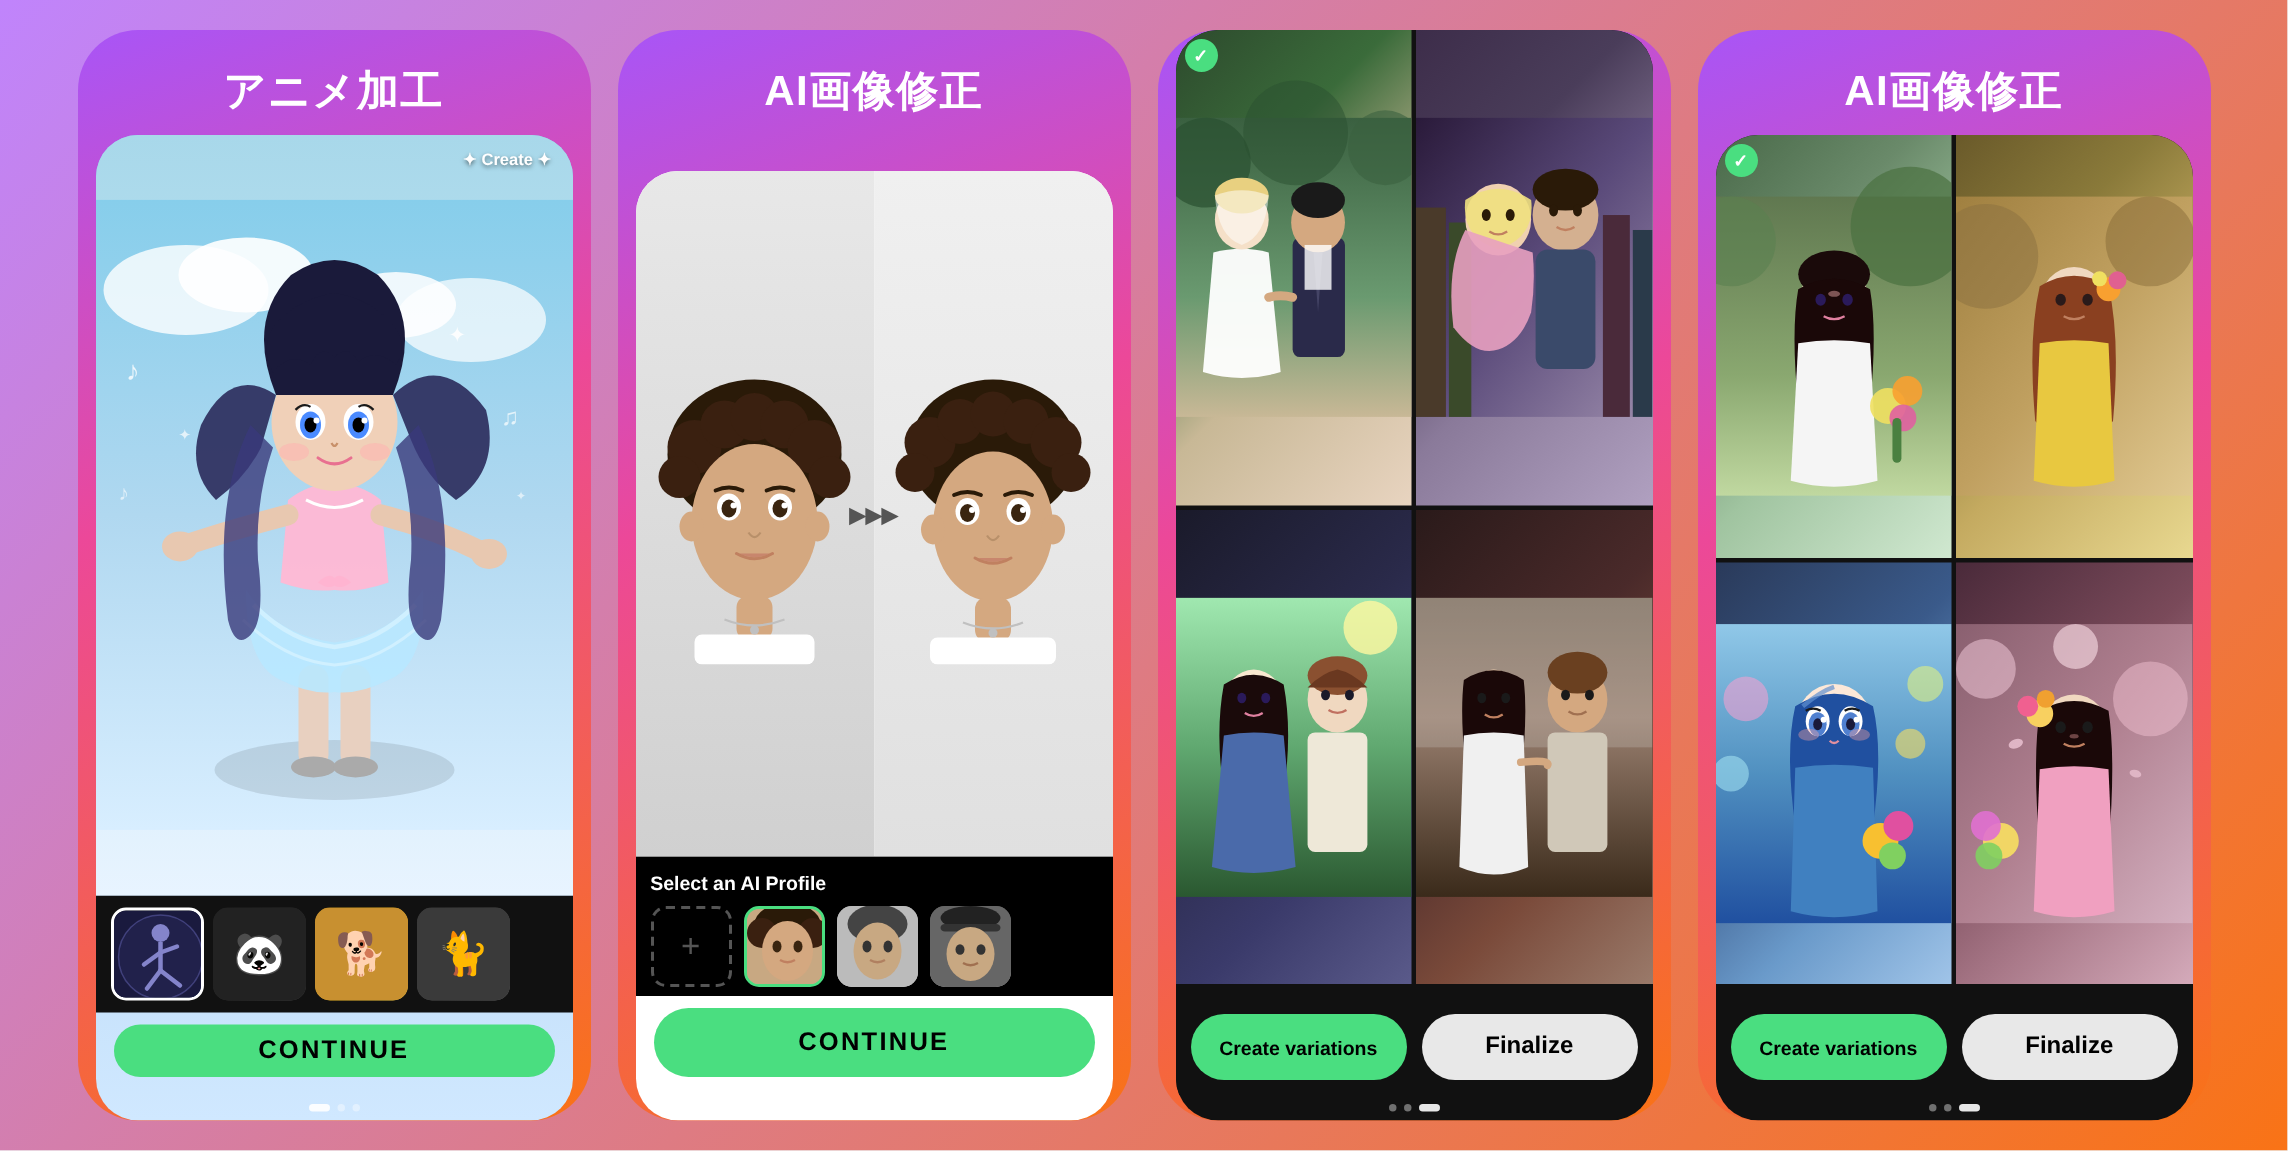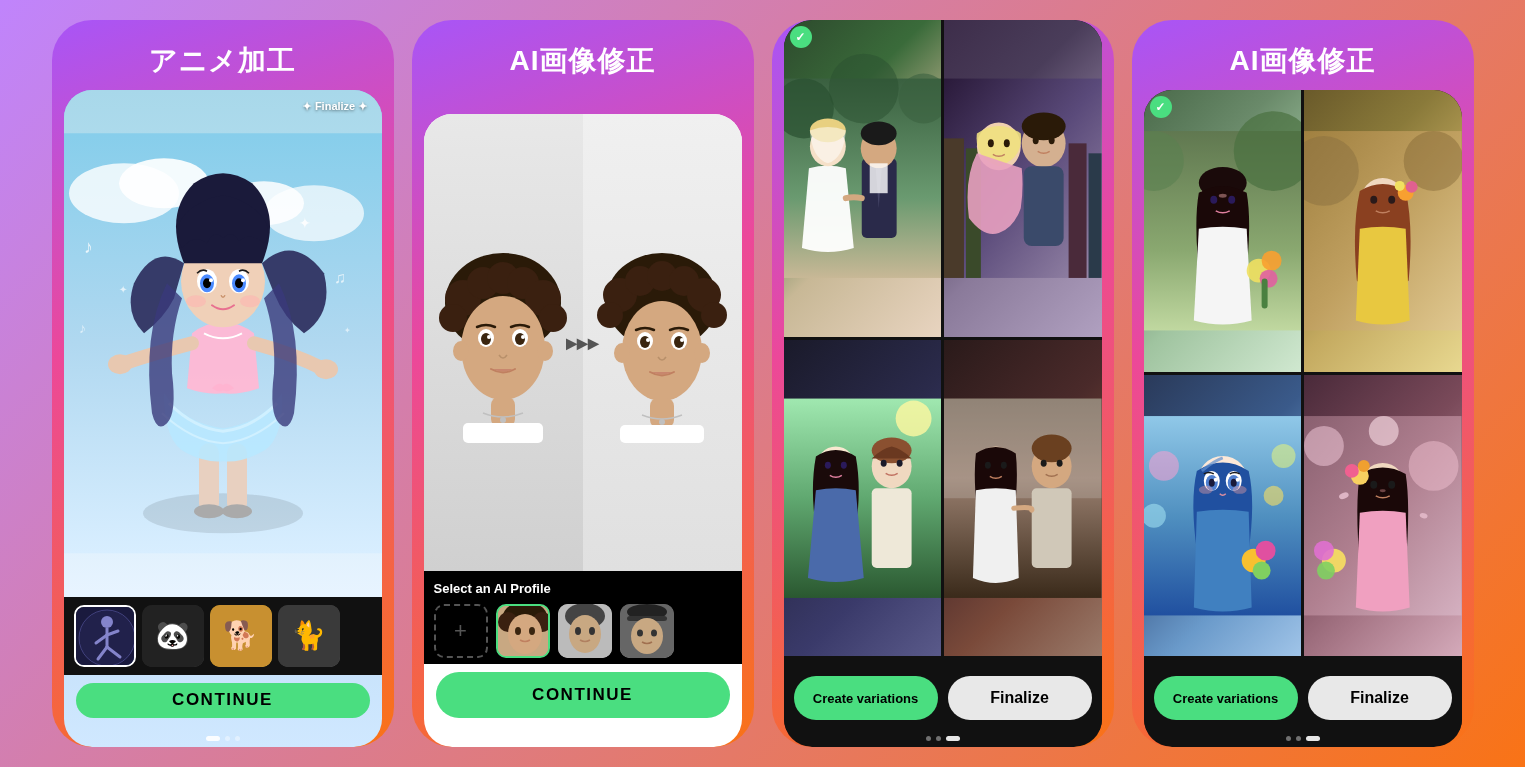--- a/index.html
+++ b/index.html
@@ -441,21 +441,21 @@
 
           <ellipse cx="132" cy="168" rx="10" ry="6" fill="#ffb0b0" opacity="0.5"></ellipse>
           <ellipse cx="186" cy="168" rx="10" ry="6" fill="#ffb0b0" opacity="0.5"></ellipse>
 
           <path d="M118 115 Q130 100 143 110 Q150 95 159 105 Q168 95 175 108 Q186 98 200 110 Q210 95 195 80 Q180 65 159 62 Q138 65 122 80 Q108 95 118 115Z" fill="#1a1a3a"></path>
 
           <text x="235" y="95" font-size="14" fill="white" opacity="0.9">✦</text>
           <text x="55" y="160" font-size="10" fill="white" opacity="0.7">✦</text>
           <text x="280" y="200" font-size="8" fill="white" opacity="0.6">✦</text>
         </svg>
-        <span class="selfieu-watermark">✦ Finalize ✦</span>
+        <span class="selfieu-watermark">✦ Create ✦</span>
       </div>
 
       <div class="anime-thumbnails">
 
         <div class="thumb selected thumb-1">
           <svg width="62" height="62" viewBox="0 0 62 62">
             <rect width="62" height="62" rx="8" fill="#1a1a3e"></rect>
 
             <circle cx="31" cy="15" r="6" fill="#8888cc"></circle>
             <line x1="31" y1="21" x2="31" y2="40" stroke="#8888cc" stroke-width="3"></line>

